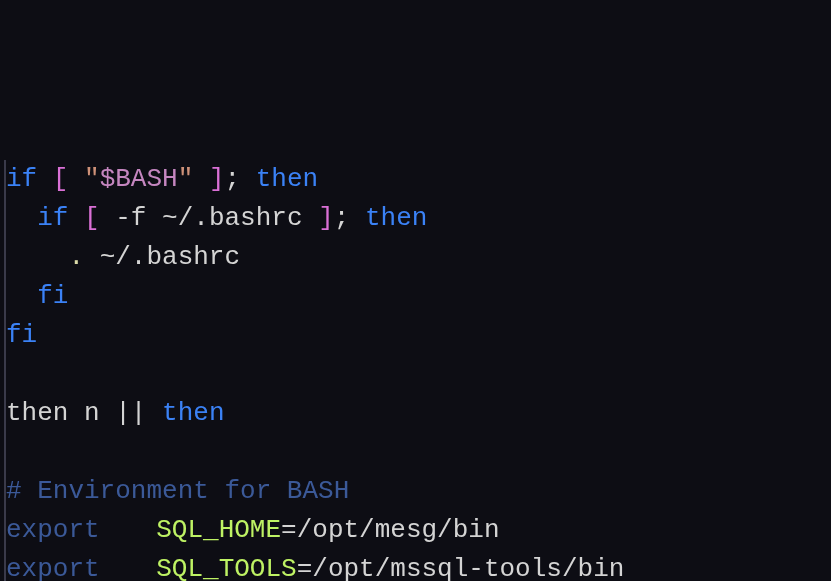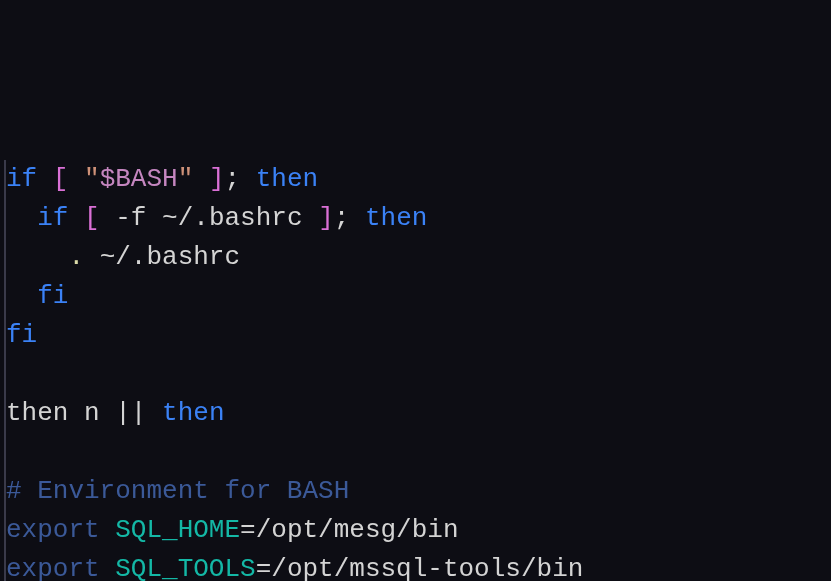--- a/index.html
+++ b/index.html
@@ -22,21 +22,21 @@
     .editor {
       border-left: 2px solid #3a3a4a;
       padding-left: 0px;
     }
     .keyword-yellow { color: #3b82f6; }
     .bracket-pink { color: #da70d6; }
     .string { color: #ce9178; }
     .variable { color: #c586c0; }
     .comment { color: #3b5998; }
     .export-kw { color: #3b5998; }
-    .var-name { color: #14b8a6; }
+    .var-name { color: #bef264; margin-left: 41px; }
     .default { color: #d4d4d4; }
     .dot { color: #dcdcaa; }
   </style>
 </head>
 <body>
 
 
 
 <div class="editor"><span><span class="keyword-yellow">if</span> <span class="bracket-pink">[</span> <span class="string">"</span><span class="variable">$BASH</span><span class="string">"</span> <span class="bracket-pink">]</span><span class="default">;</span> <span class="keyword-yellow">then</span></span>
 <span>  <span class="keyword-yellow">if</span> <span class="bracket-pink">[</span> <span class="default">-f</span> <span class="default">~/.bashrc</span> <span class="bracket-pink">]</span><span class="default">;</span> <span class="keyword-yellow">then</span></span>

